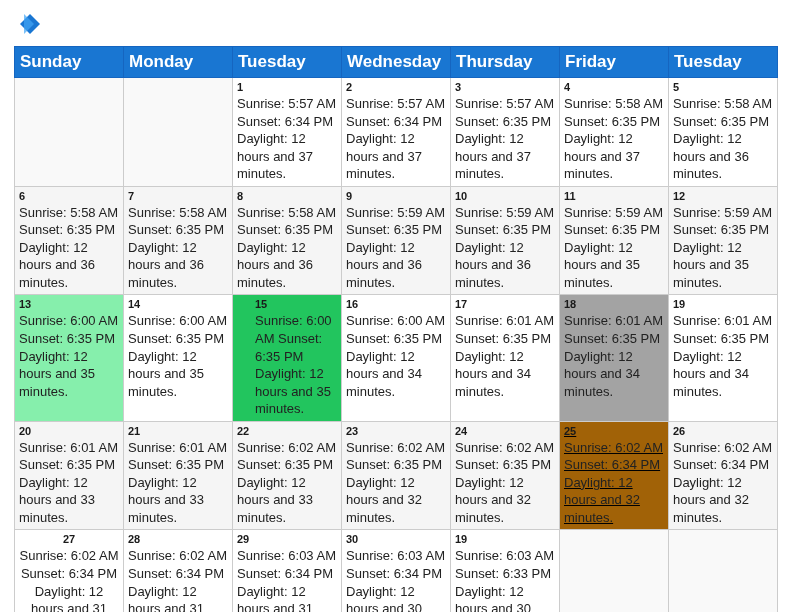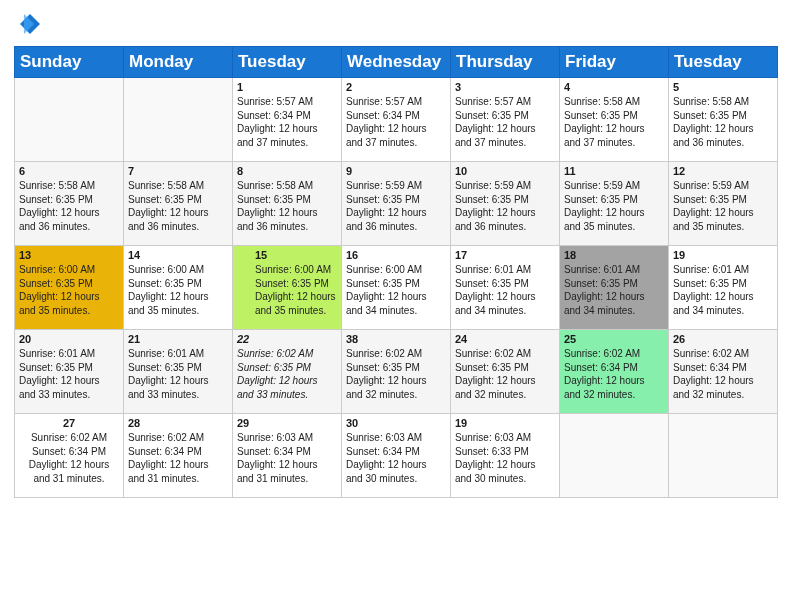--- a/index.html
+++ b/index.html
@@ -80,21 +80,21 @@
       background: #fff;
     }
     .day-num {
       font-size: 11px;
       font-weight: bold;
       color: #1a1a1a;
       display: block;
       margin-bottom: 2px;
     }
     .day-info {
-      font-size: 10px;
+      font-size: 13px;
       color: #222;
       line-height: 1.35;
     }
     .empty-cell {
       background: #f9f9f9 !important;
     }
   </style>
 </head>
 <body>
 
@@ -201,33 +201,33 @@
 Daylight: 12 hours and 35 minutes.</div>
           </td>
           <td style="background: rgb(245, 245, 245);">
             <span class="day-num">12</span>
             <div class="day-info">Sunrise: 5:59 AM
 Sunset: 6:35 PM
 Daylight: 12 hours and 35 minutes.</div>
           </td>
         </tr>
         <tr>
-          <td style="background: #eab308;">
+          <td style="background: #86efac;">
             <span class="day-num">13</span>
             <div class="day-info">Sunrise: 6:00 AM
 Sunset: 6:35 PM
 Daylight: 12 hours and 35 minutes.</div>
           </td>
           <td style="background: rgb(255, 255, 255); margin-left: 25px;">
             <span class="day-num">14</span>
             <div class="day-info">Sunrise: 6:00 AM
 Sunset: 6:35 PM
 Daylight: 12 hours and 35 minutes.</div>
           </td>
-          <td style="background: #bef264; padding-left: 22px;">
+          <td style="background: #22c55e; padding-left: 22px;">
             <span class="day-num">15</span>
             <div class="day-info">Sunrise: 6:00 AM
 Sunset: 6:35 PM
 Daylight: 12 hours and 35 minutes.</div>
           </td>
           <td style="background: rgb(255, 255, 255); margin-left: 28px;">
             <span class="day-num">16</span>
             <div class="day-info">Sunrise: 6:00 AM
 Sunset: 6:35 PM
 Daylight: 12 hours and 34 minutes.</div>
@@ -257,39 +257,39 @@
             <div class="day-info">Sunrise: 6:01 AM
 Sunset: 6:35 PM
 Daylight: 12 hours and 33 minutes.</div>
           </td>
           <td style="background: rgb(245, 245, 245);">
             <span class="day-num">21</span>
             <div class="day-info">Sunrise: 6:01 AM
 Sunset: 6:35 PM
 Daylight: 12 hours and 33 minutes.</div>
           </td>
-          <td style="background: rgb(245, 245, 245); font-style: italic;">
+          <td style="background: rgb(245, 245, 245);">
             <span class="day-num">22</span>
             <div class="day-info">Sunrise: 6:02 AM
 Sunset: 6:35 PM
 Daylight: 12 hours and 33 minutes.</div>
           </td>
           <td style="background: rgb(245, 245, 245);">
-            <span class="day-num">38</span>
+            <span class="day-num">23</span>
             <div class="day-info">Sunrise: 6:02 AM
 Sunset: 6:35 PM
 Daylight: 12 hours and 32 minutes.</div>
           </td>
           <td style="background: rgb(245, 245, 245);">
             <span class="day-num">24</span>
             <div class="day-info">Sunrise: 6:02 AM
 Sunset: 6:35 PM
 Daylight: 12 hours and 32 minutes.</div>
           </td>
-          <td style="background: #86efac;">
+          <td style="background: #a16207; text-decoration: underline;">
             <span class="day-num">25</span>
             <div class="day-info">Sunrise: 6:02 AM
 Sunset: 6:34 PM
 Daylight: 12 hours and 32 minutes.</div>
           </td>
           <td style="background: rgb(245, 245, 245);">
             <span class="day-num">26</span>
             <div class="day-info">Sunrise: 6:02 AM
 Sunset: 6:34 PM
 Daylight: 12 hours and 32 minutes.</div>

